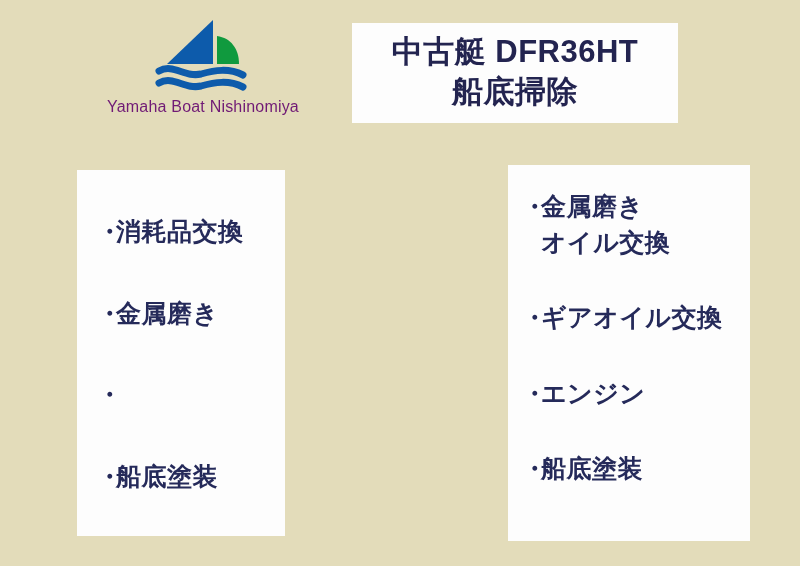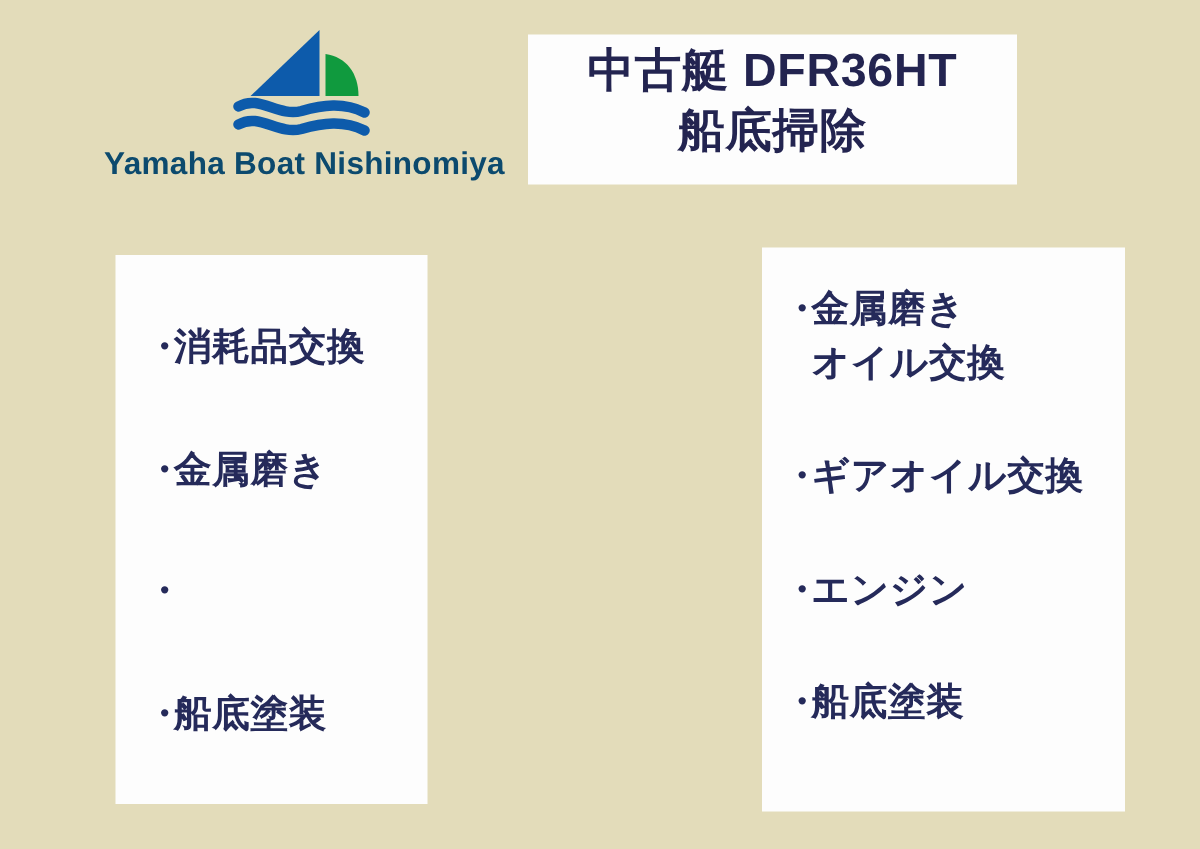--- a/index.html
+++ b/index.html
@@ -35,38 +35,39 @@
     justify-content: flex-start;
   }
   .brand-mark {
     width: 104px;
     height: 74px;
     display: block;
   }
   .brand-name {
     margin-top: 6px;
     font-family: "Liberation Sans", "DejaVu Sans", sans-serif;
-    font-size: 21px;
-    font-weight: 700;
+    font-size: 16px;
+    font-weight: 400;
     letter-spacing: 0.2px;
-    color: #0c4a6e;
+    color: #701a75;
     white-space: nowrap;
   }
 
   
   .title-panel {
     position: absolute;
     left: 352px;
     top: 23px;
     width: 326px;
     height: 100px;
     background: #fdfdfd;
     display: flex;
     flex-direction: column;
     align-items: center;
+    justify-content: center;
     box-sizing: border-box;
     padding: 4px 10px 6px 10px;
   }
   .title-line {
     color: #232450;
     font-family: "Liberation Sans", "DejaVu Sans", sans-serif;
     font-weight: 700;
     font-size: 31px;
     line-height: 1.28;
     letter-spacing: 0.5px;

